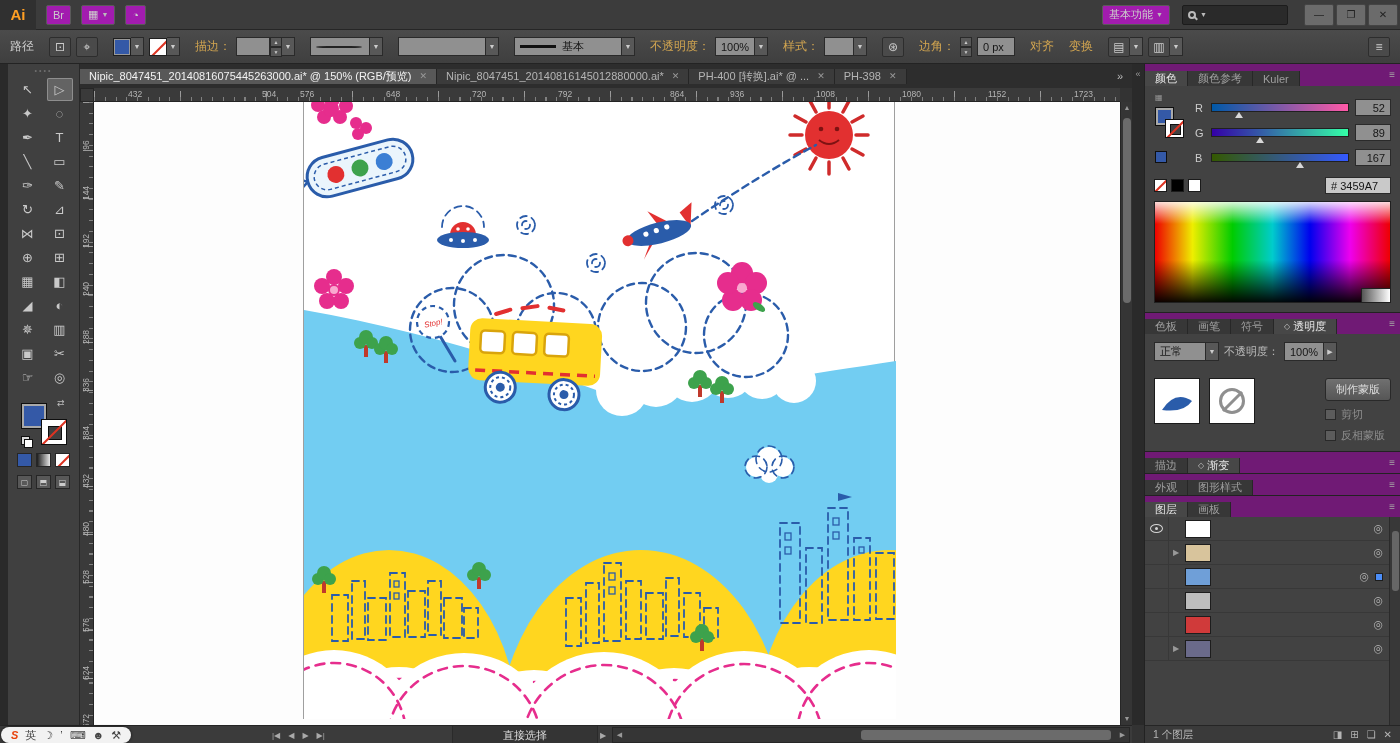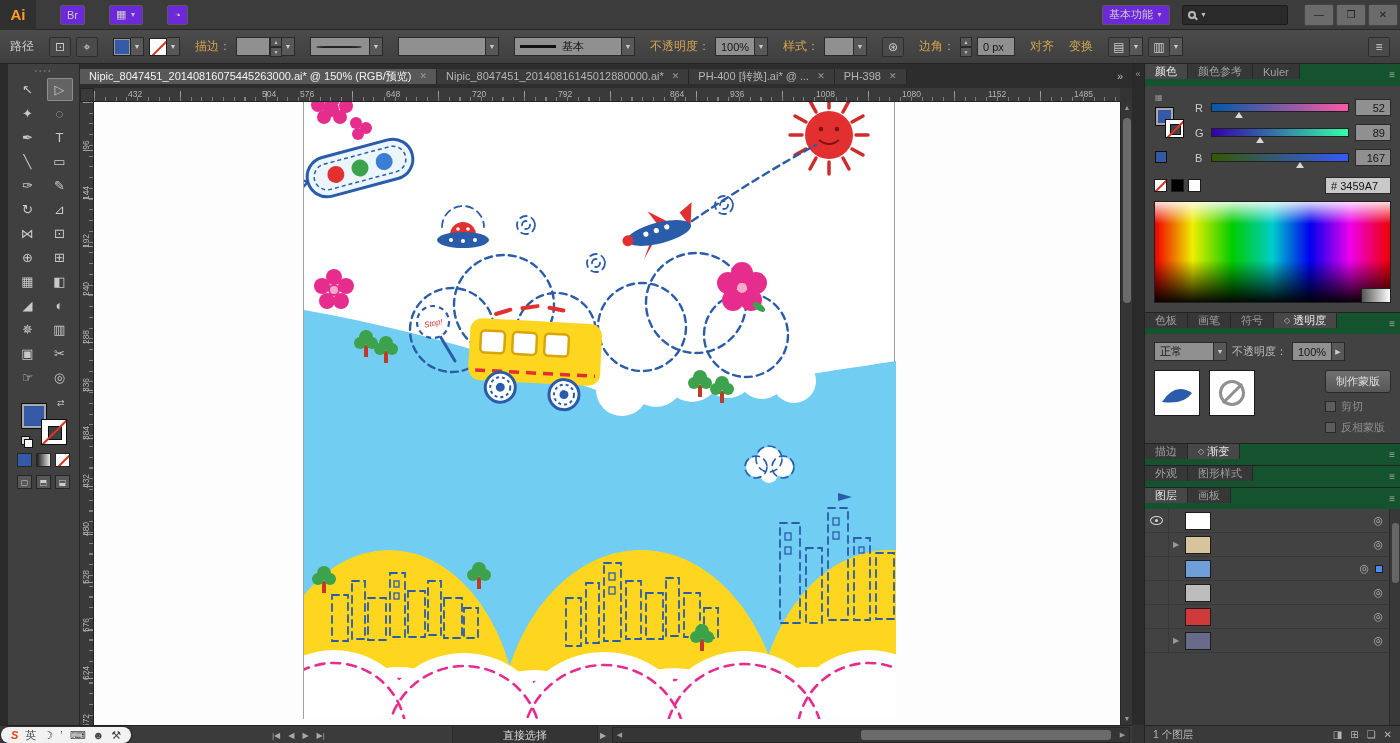--- a/index.html
+++ b/index.html
@@ -6,22 +6,22 @@
     font-family:"Liberation Sans","DejaVu Sans",sans-serif;}
   *{box-sizing:border-box;cursor:default;user-select:none}
 
   
   #menubar{position:absolute;left:0;top:0;width:1400px;height:30px;background:#3c3c3c;
     border-bottom:1px solid #262626;display:flex;align-items:center;color:#d9d9d9;font-size:12px}
   #ai-logo{width:36px;height:30px;display:flex;align-items:center;justify-content:center;
     color:#ff9f24;font-weight:bold;font-size:15px;background:#303030}
   #mb-menus{display:flex;height:30px}
   .menu-item{padding:0 9px;line-height:30px}
-  .mb-btn{height:20px;border:1px solid #5a5a5a;background:#6d28d9;border-radius:2px;display:flex;
-    align-items:center;padding:0 6px;margin-left:24px;font-size:11px;color:#ccc;gap:3px}
+  .mb-btn{height:20px;border:1px solid #5a5a5a;background:#a21caf;border-radius:2px;display:flex;
+    align-items:center;padding:0 6px;margin-left:10px;font-size:11px;color:#ccc;gap:3px}
   .mb-caret{font-size:7px;color:#bbb}
   #workspace-btn{margin-left:auto}
   #search-box{width:106px;height:20px;margin-left:12px;background:#2a2a2a;border:1px solid #1c1c1c;
     border-radius:2px;display:flex;align-items:center;padding:0 5px;gap:4px}
   .mag{width:8px;height:8px;border:2px solid #bbb;border-radius:50%;position:relative}
   .mag::after{content:"";position:absolute;width:5px;height:2px;background:#bbb;right:-4px;bottom:-2px;transform:rotate(45deg)}
   #win-controls{display:flex;margin-left:14px;margin-right:2px}
   .win-btn{width:30px;height:22px;background:#6b6b6b;border:1px solid #444;color:#222;font-size:10px;
     display:flex;align-items:center;justify-content:center;margin-left:2px;border-radius:2px}
 
@@ -102,21 +102,21 @@
   #artwork .bw{stroke:#2a5caa;fill:none;stroke-width:1.3;stroke-dasharray:none}
   #vscroll{position:absolute;left:1120px;top:102px;width:12px;height:623px;background:#353535;border-left:1px solid #262626}
   .vs-arrow{position:absolute;left:0;width:12px;height:12px;color:#999;font-size:7px;text-align:center;line-height:12px}
   #vs-thumb{position:absolute;left:2px;top:16px;width:8px;height:185px;background:#6b6b6b;border-radius:4px}
   #dock-gutter{position:absolute;left:1132px;top:64px;width:12px;height:661px;background:#2a2a2a;
     color:#999;font-size:9px;text-align:center;padding-top:5px}
 
   
   #rightpanel{position:absolute;left:1144px;top:64px;width:256px;height:679px;background:#424242;
     border-left:1px solid #222;display:flex;flex-direction:column;color:#ccc}
-  .tabstrip{height:22px;background:#14532d;display:flex;align-items:flex-start;border-top:1px solid #222;position:relative;flex:none}
+  .tabstrip{height:22px;background:#701a75;display:flex;align-items:flex-end;border-top:1px solid #222;position:relative;flex:none}
   .ptab{display:flex;align-items:center;gap:3px;padding:0 10px;font-size:11px;color:#9f9f9f;
     background:#373737;border-right:1px solid #272727;white-space:nowrap}
   .ptab.active{background:#474747;color:#e5e5e5}
   .diamond{font-size:8px;color:#bbb}
   .panel-menu{position:absolute;right:5px;top:5px;color:#a5a5a5;font-size:10px}
   #color-body{padding:9px 9px 4px;display:flex;gap:9px;flex:none}
   #color-left{width:32px;position:relative;height:76px;flex:none}
   #cp-grid{position:absolute;left:1px;top:-2px;color:#999;font-size:8px}
   #cp-fill{position:absolute;left:1px;top:12px;width:19px;height:19px;background:#3459A7;border:1px solid #0f0f0f;box-shadow:inset 0 0 0 2px #a9a9a9}
   #cp-stroke{position:absolute;left:11px;top:24px;width:19px;height:19px;background:#fff;border:1px solid #0f0f0f;overflow:hidden}
@@ -137,21 +137,21 @@
   #swx-black{background:#000}
   #swx-white{background:#fff}
   #hex-field{margin-left:auto;width:66px;height:17px;background:#c9c9c9}
   #spectrum{height:102px;margin:7px 9px 9px;border:1px solid #202020;position:relative;flex:none;
     background:linear-gradient(to bottom,rgba(255,255,255,.85),rgba(255,255,255,0) 22%,rgba(0,0,0,0) 58%,rgba(0,0,0,.95)),
       linear-gradient(to right,#e00 0%,#ee0 16%,#0c0 33%,#0cc 50%,#00e 66%,#e0e 83%,#e00 100%)}
   #spectrum::after{content:"";position:absolute;right:0;bottom:0;width:28px;height:13px;border-left:1px solid #202020;border-top:1px solid #202020;
     background:linear-gradient(to right,#555,#fff)}
   #transp-body{padding:8px 9px;font-size:11px;color:#b9b9b9;flex:none}
   .t-row1{display:flex;align-items:center;gap:5px}
-  .t-row2{display:flex;margin-top:9px;gap:9px;align-items:flex-start}
+  .t-row2{display:flex;margin-top:17px;gap:9px;align-items:flex-start}
   .t-thumb{width:46px;height:46px;background:#fff;border:1px solid #1b1b1b;display:flex;align-items:center;justify-content:center;flex:none}
   #no-symbol{width:26px;height:26px;border:3px solid #8f8f8f;border-radius:50%;position:relative}
   #no-symbol::after{content:"";position:absolute;left:-3px;top:9px;width:27px;height:3px;background:#8f8f8f;transform:rotate(-45deg)}
   .t-right{display:flex;flex-direction:column;gap:6px;margin-left:auto;align-items:flex-start}
   .btn{background:linear-gradient(#707070,#565656);border:1px solid #292929;border-radius:3px;color:#ddd;font-size:11px;padding:3px 10px}
   .chk-row{display:flex;align-items:center;gap:5px;color:#8d8d8d}
   .chk{width:11px;height:11px;border:1px solid #292929;background:#5c5c5c}
   #layers-wrap{flex:1;position:relative;overflow:hidden;background:#424242}
   #layers-rows{position:absolute;left:0;top:0;right:11px}
   .lrow{height:24px;border-bottom:1px solid #383838;display:flex;align-items:center;padding-right:6px}
@@ -357,21 +357,21 @@
     <span class="hr-label" style="left: 120px; padding-left: 48px;">504</span>
     <span class="hr-label" style="left: 206px;">576</span>
     <span class="hr-label" style="left: 292px;">648</span>
     <span class="hr-label" style="left: 378px;">720</span>
     <span class="hr-label" style="left: 464px;">792</span>
     <span class="hr-label" style="left: 550px; padding-left: 26px;">864</span>
     <span class="hr-label" style="left: 636px;">936</span>
     <span class="hr-label" style="left: 722px;">1008</span>
     <span class="hr-label" style="left: 808px;">1080</span>
     <span class="hr-label" style="left: 894px;">1152</span>
-    <span class="hr-label" style="left: 980px;">1485</span>
+    <span class="hr-label" style="left: 980px;">1723</span>
   </div>
 <div id="vruler">
     <span class="vr-label" style="top: 38px;">96</span>
     <span class="vr-label" style="top: 86px;">144</span>
     <span class="vr-label" style="top: 134px;">192</span>
     <span class="vr-label" style="top: 182px;">240</span>
     <span class="vr-label" style="top: 230px;">288</span>
     <span class="vr-label" style="top: 278px;">336</span>
     <span class="vr-label" style="top: 326px;">384</span>
     <span class="vr-label" style="top: 374px;">432</span>
@@ -732,21 +732,21 @@
         <div class="ptab active">
           <span class="diamond">◇</span>
           <span>透明度</span>
         </div>
       </div>
     <span class="panel-menu">≡</span>
   </div>
   <div id="transp-body">
     <div class="t-row1">
       <span class="grp">
-        <span class="field" style="width:60px">正常</span>
+        <span class="field" style="width:52px">正常</span>
         <span class="dd">▼</span>
       </span>
       <span>不透明度：</span>
       <span class="grp">
         <span class="field" style="width:40px">100%</span>
         <span class="dd">▶</span>
       </span>
     </div>
     <div class="t-row2">
       <div class="t-thumb">

